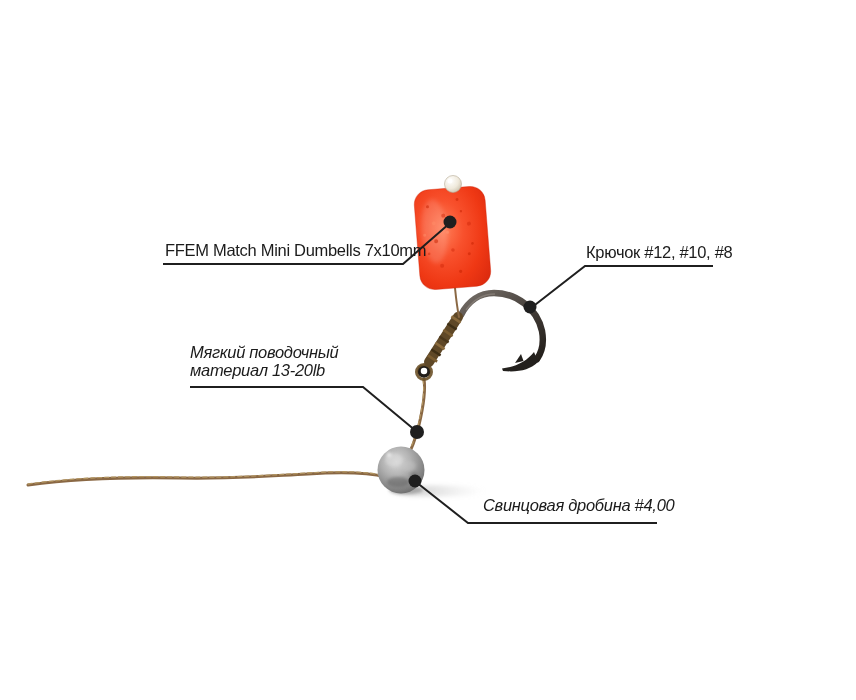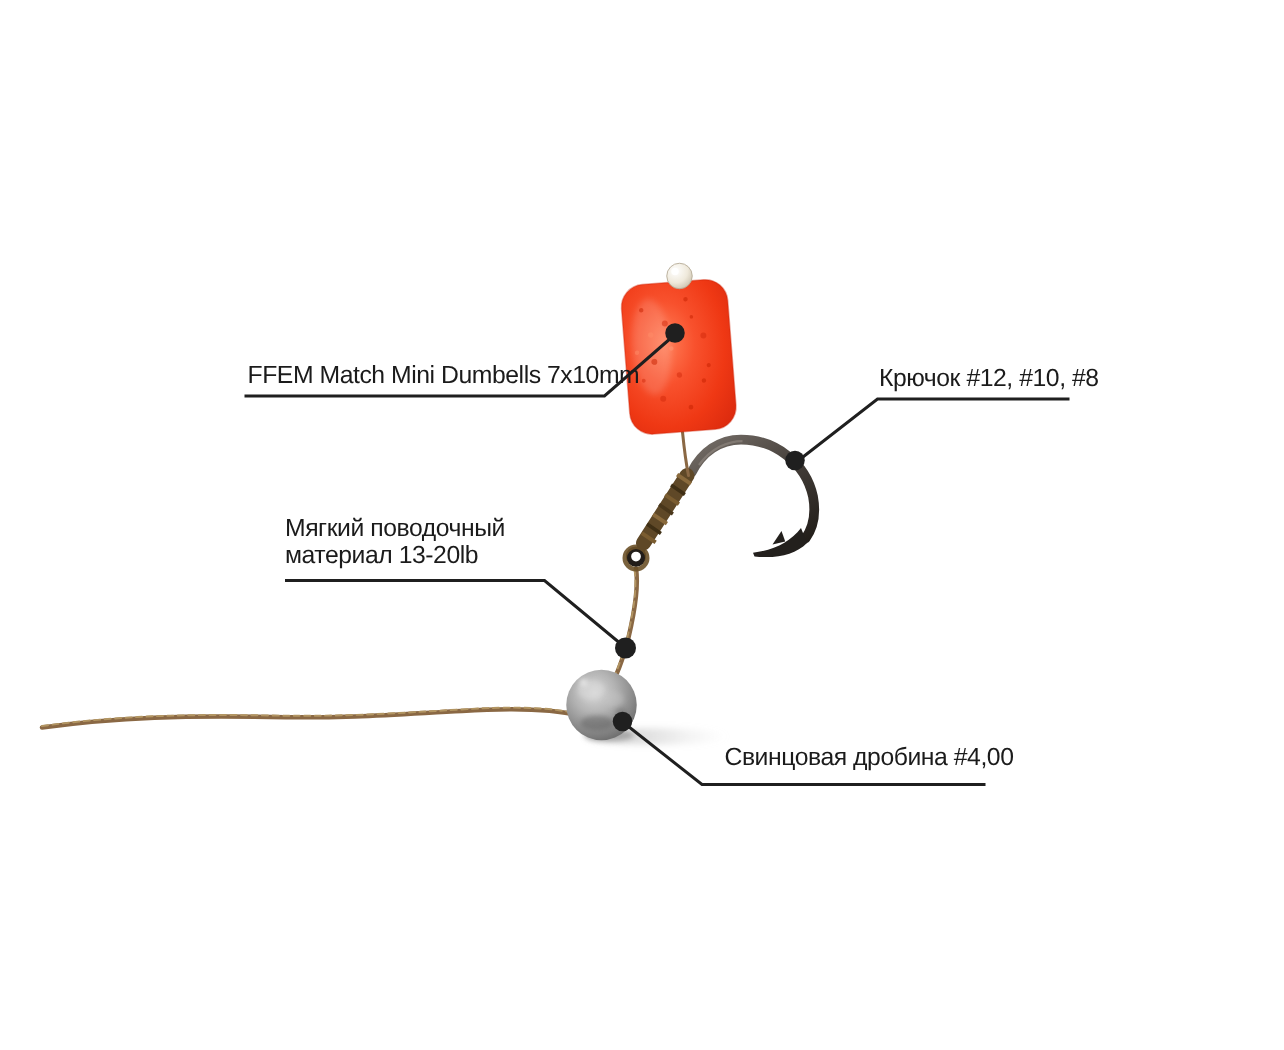--- a/index.html
+++ b/index.html
@@ -182,20 +182,20 @@
       <circle class="callout-dot" cx="530" cy="307" r="6.5"></circle>
       <circle class="callout-dot" cx="417" cy="432" r="7"></circle>
       <circle class="callout-dot" cx="415" cy="481" r="6.5"></circle>
     </g>
   </svg>
 
   <div class="label" style="left:165px; top:241px;">FFEM Match Mini Dumbells 7x10mm</div>
 
   <div class="label" style="left:586px; top:243px;">Крючок #12, #10, #8</div>
 
-  <div class="label" style="left:190px; top:343px;">
+  <div class="label" style="left:190px; top:343px;font-style:italic;">
     <div>Мягкий поводочный</div>
     <div>материал 13-20lb</div>
   </div>
 
-  <div class="label" style="left:483px; top:496px;">Свинцовая дробина #4,00</div>
+  <div class="label" style="left:483px; top:496px;font-style:italic;">Свинцовая дробина #4,00</div>
 
 </div>
 
 </body></html>

